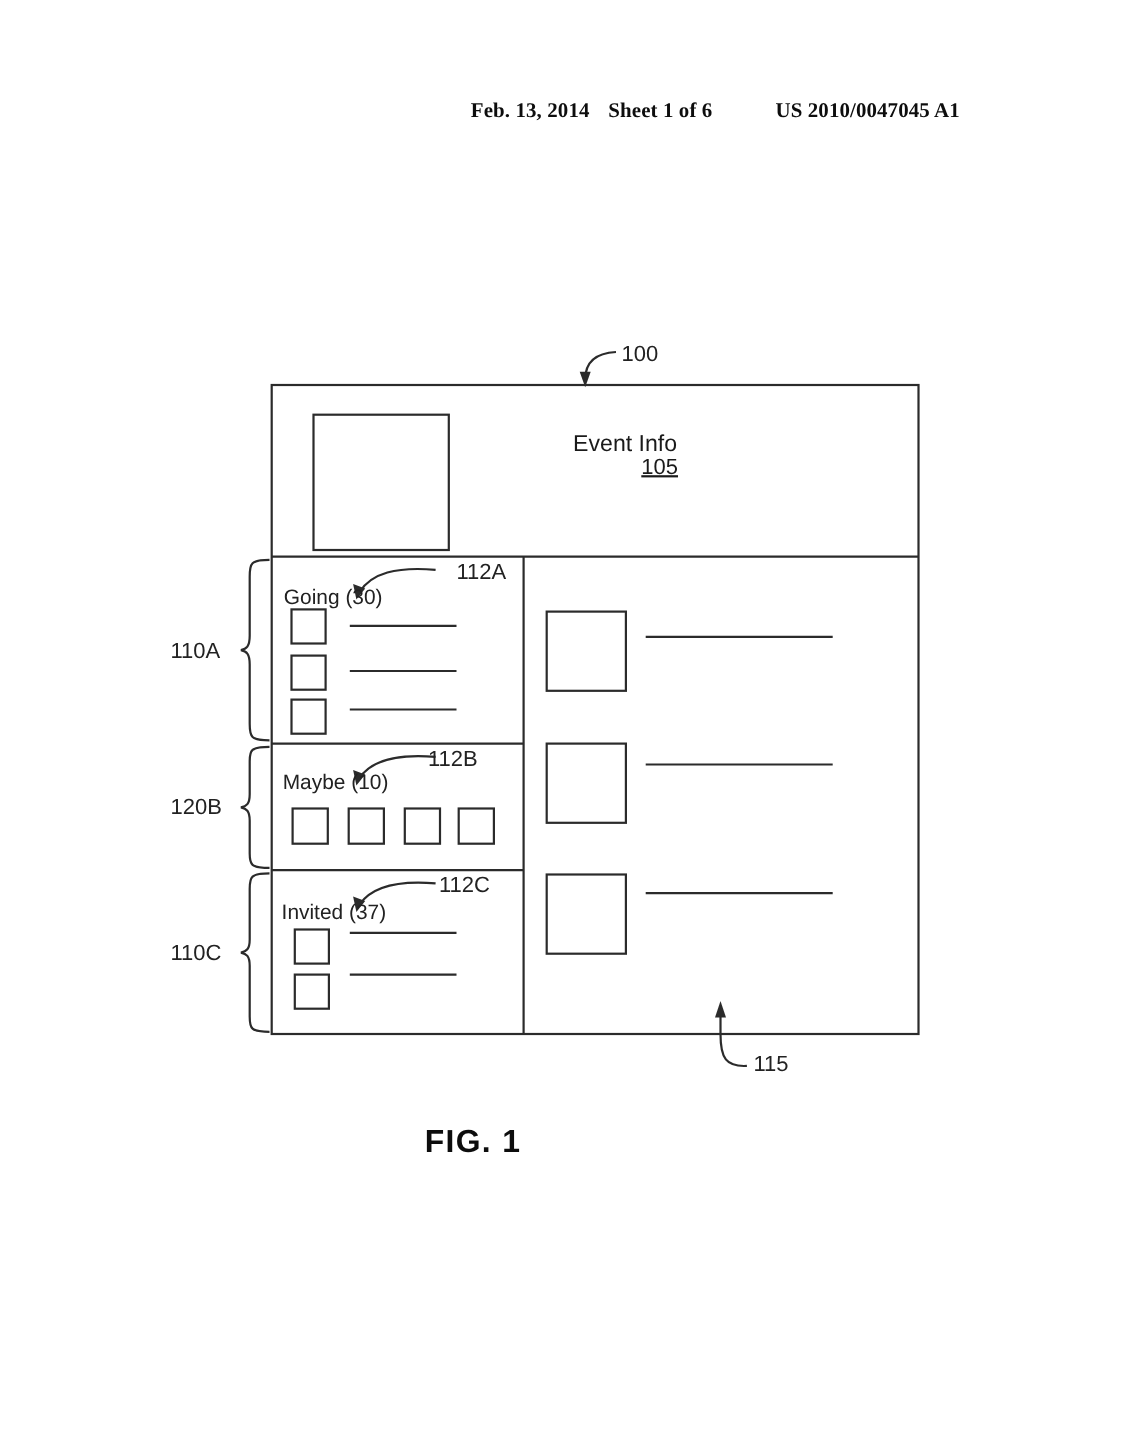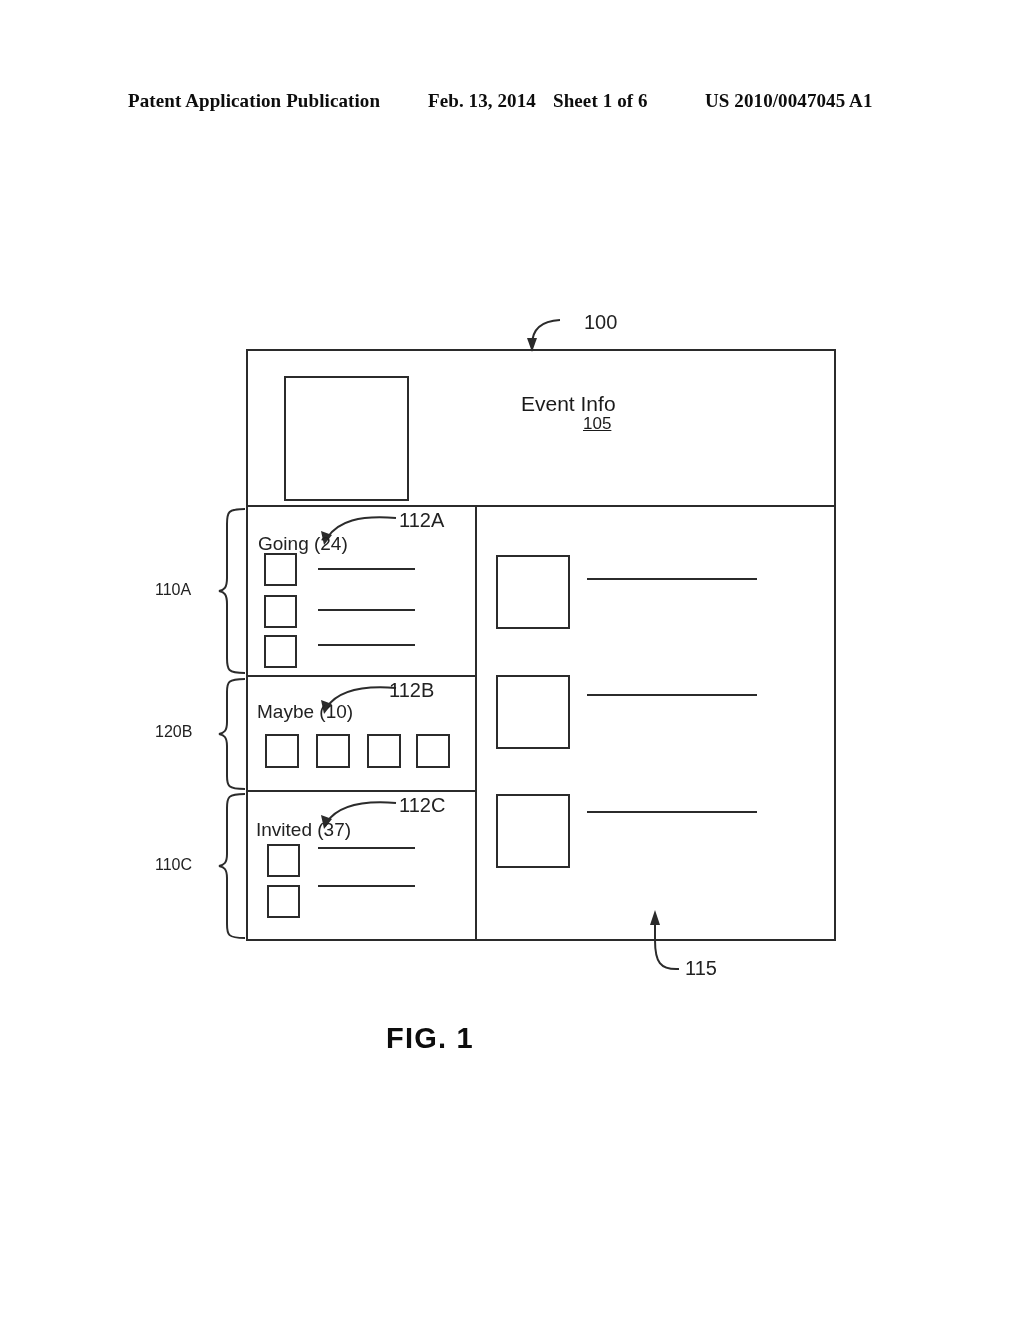--- a/index.html
+++ b/index.html
@@ -62,55 +62,54 @@
 
   
   .lbl {
     position: absolute;
     font-family: "Liberation Sans", sans-serif;
     font-size: 19px;
     color: #222222;
     white-space: nowrap;
   }
   .lbl-ref { font-size: 20px; }
-  .lbl-brace { font-size: 16px; }
+  .lbl-brace { font-size: 20px; }
 
   .event-info-title {
     position: absolute;
     left: 521px;
     top: 392px;
     font-size: 21px;
   }
   .event-info-ref {
     position: absolute;
     left: 583px;
     top: 414px;
-    font-size: 17px;
+    font-size: 20px;
     text-decoration: underline;
   }
 
   .sec-title-going   { position: absolute; left: 258px; top: 533px; }
   .sec-title-maybe   { position: absolute; left: 257px; top: 701px; text-align: center; }
   .sec-title-invited { position: absolute; left: 256px; top: 819px; }
 
-  .ref-112a { position: absolute; left: 399px; top: 509px; }
+  .ref-112a { position: absolute; left: 415px; top: 509px; }
   .ref-112b { position: absolute; left: 389px; top: 679px; }
   .ref-112c { position: absolute; left: 399px; top: 794px; }
-  .ref-100  { position: absolute; left: 565px; top: 311px; margin-left: 19px; }
+  .ref-100  { position: absolute; left: 565px; top: 311px; }
   .ref-115  { position: absolute; left: 685px; top: 957px; }
 
   .ref-110a { position: absolute; left: 155px; top: 581px; }
   .ref-110b { position: absolute; left: 155px; top: 723px; }
   .ref-110c { position: absolute; left: 155px; top: 856px; }
 </style>
 </head>
 <body>
 
 <div class="page-header">
-  <span class="hdr-pub">Patent Application Publication</span>
   <span class="hdr-date">Feb. 13, 2014</span>
   <span class="hdr-sheet">Sheet 1 of 6</span>
   <span class="hdr-patno">US 2010/0047045 A1</span>
 </div>
 
 <div class="drawing">
 <svg width="1024" height="1320" viewBox="0 0 1024 1320" xmlns="http://www.w3.org/2000/svg">
 
   <rect x="247" y="350" width="588" height="590" fill="none" stroke="#2b2b2b" stroke-width="2"></rect>
 
@@ -190,21 +189,21 @@
            C 224 867 227 869 227 878
            L 227 924
            C 227 935 228 938 245 938" fill="none" stroke="#2b2b2b" stroke-width="2"></path>
 
 </svg>
 </div>
 
 <span class="event-info-title">Event Info</span>
 <span class="event-info-ref">105</span>
 
-<span class="lbl sec-title-going">Going (24)</span>
+<span class="lbl sec-title-going">Going (30)</span>
 <span class="lbl sec-title-maybe">Maybe (10)</span>
 <span class="lbl sec-title-invited">Invited (37)</span>
 
 <span class="lbl lbl-ref ref-112a">112A</span>
 <span class="lbl lbl-ref ref-112b">112B</span>
 <span class="lbl lbl-ref ref-112c">112C</span>
 
 <span class="lbl lbl-brace ref-110a">110A</span>
 <span class="lbl lbl-brace ref-110b">120B</span>
 <span class="lbl lbl-brace ref-110c">110C</span>

